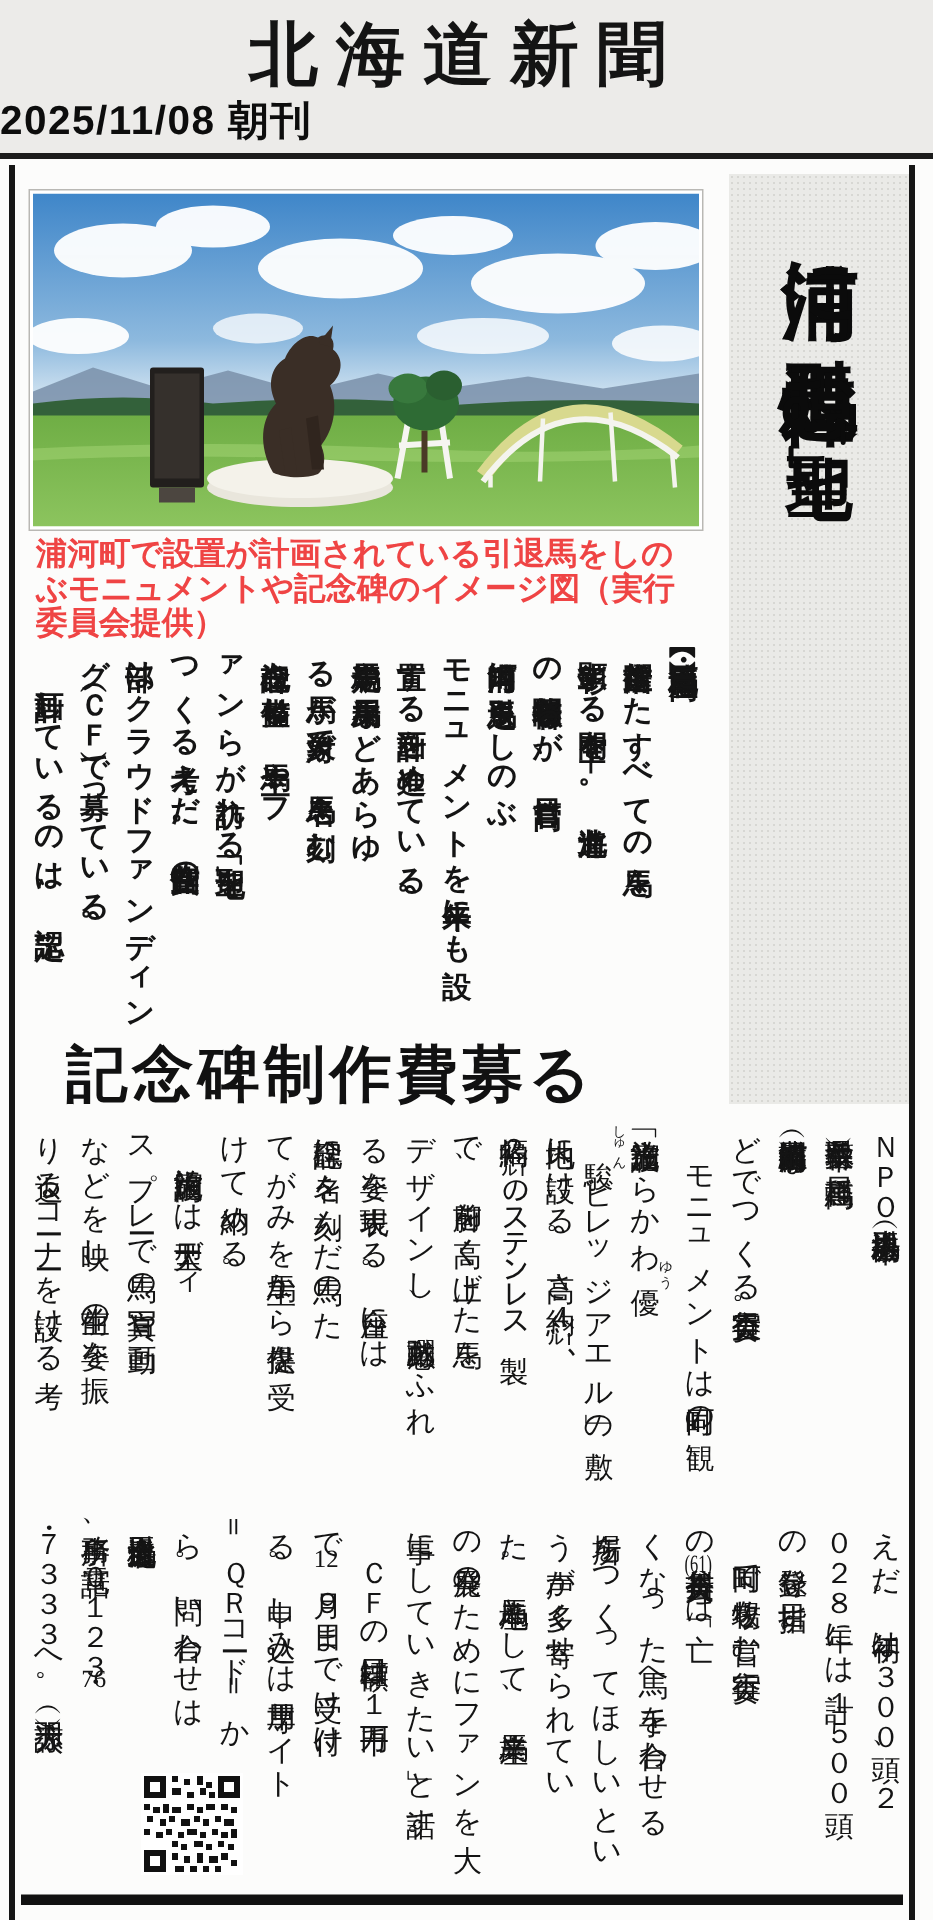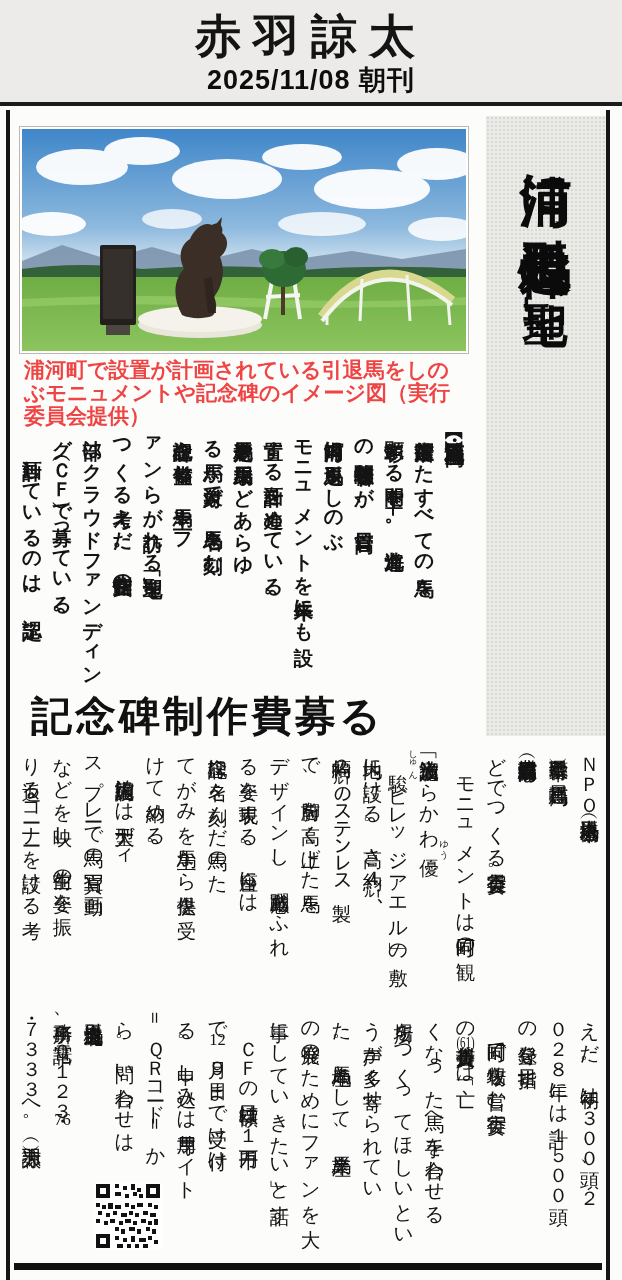--- a/index.html
+++ b/index.html
@@ -10,21 +10,21 @@
     color:#1a1a1a;
   }
   
   .masthead{position:absolute;top:0;left:0;width:622px;height:104px;background:#ecebe9;}
   .paper-title{
     position:absolute;top:6px;left:0;width:100%;text-align:center;
     font-family:"Liberation Serif",serif;font-weight:700;font-size:46px;
     letter-spacing:12px;color:#141414;
   }
   .paper-date{
-    position:absolute;top:62px;left:0;width:100%;text-align:center;
+    position:absolute;top:62px;left:0;width:100%;
     font-weight:700;font-size:27px;letter-spacing:1px;color:#0d0d0d;
   }
   .top-rule{position:absolute;top:102px;left:0;width:622px;height:4px;background:#1c1c1c;}
   
   .article{position:absolute;top:106px;left:0;width:622px;height:1174px;background:#fcfcfb;}
   .rule-left{position:absolute;top:4px;left:6px;width:4px;height:1170px;background:#161616;}
   .rule-right{position:absolute;top:4px;left:606px;width:4px;height:1170px;background:#161616;}
   .rule-bottom{position:absolute;top:1157px;left:14px;width:588px;height:7px;background:#111;}
   
   .headline-panel{
@@ -68,31 +68,31 @@
   .tcy{text-combine-upright:all;-webkit-text-combine:horizontal;font-size:0.85em;}
   ruby rt{font-size:9px;letter-spacing:0;}
   
   .subheadline{
     position:absolute;top:584px;left:18px;width:450px;height:52px;
     display:flex;align-items:center;
   }
   .sub-kicker{font-size:28px;font-weight:500;letter-spacing:2px;color:#222;}
   .sub-title{
     font-family:"Liberation Serif",serif;font-weight:600;font-size:41px;
-    letter-spacing:3px;margin-left:13px;color:#111;
+    letter-spacing:3px;margin-left:26px;color:#111;
   }
   
   .qr{position:absolute;top:174px;left:80px;width:68px;height:68px;background:#fff;}
   .qr svg{display:block;}
 </style>
 </head>
 <body>
 
 <div class="masthead">
-  <div class="paper-title">赤羽諒太</div>
+  <div class="paper-title">北海道新聞</div>
   <div class="paper-date">2025/11/08 朝刊</div>
 </div>
 <div class="top-rule"></div>
 
 <div class="article">
   <div class="rule-left"></div>
   <div class="rule-right"></div>
   <div class="rule-bottom"></div>
 
   <div class="headline-panel">

